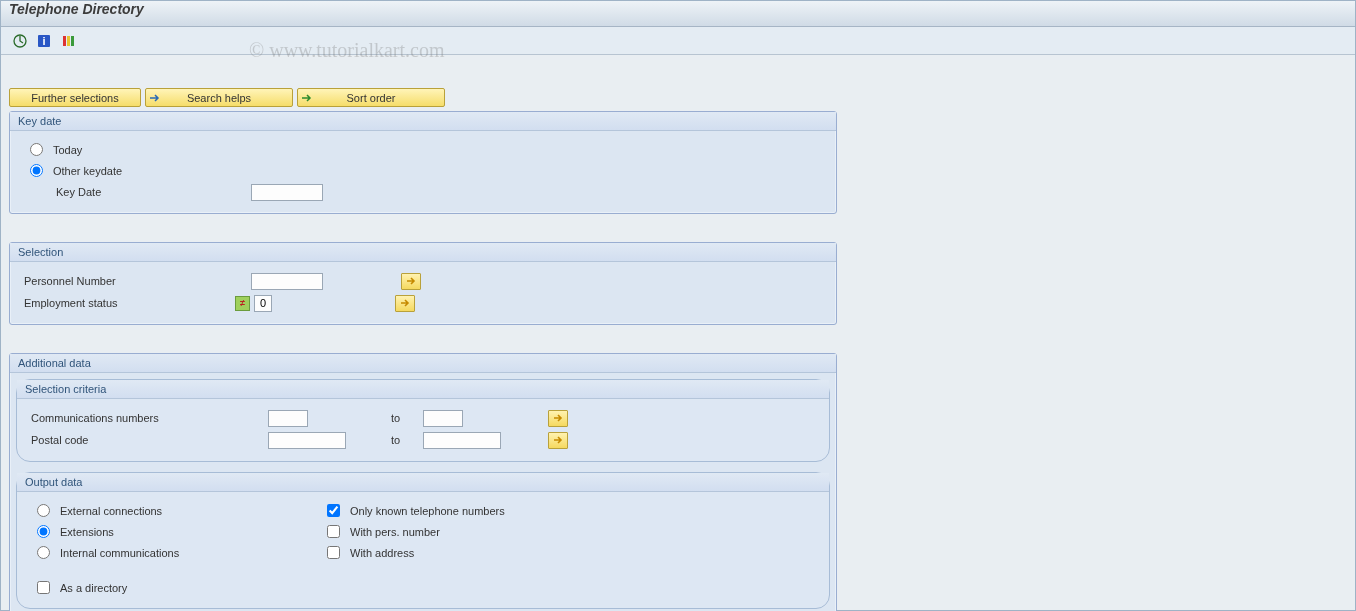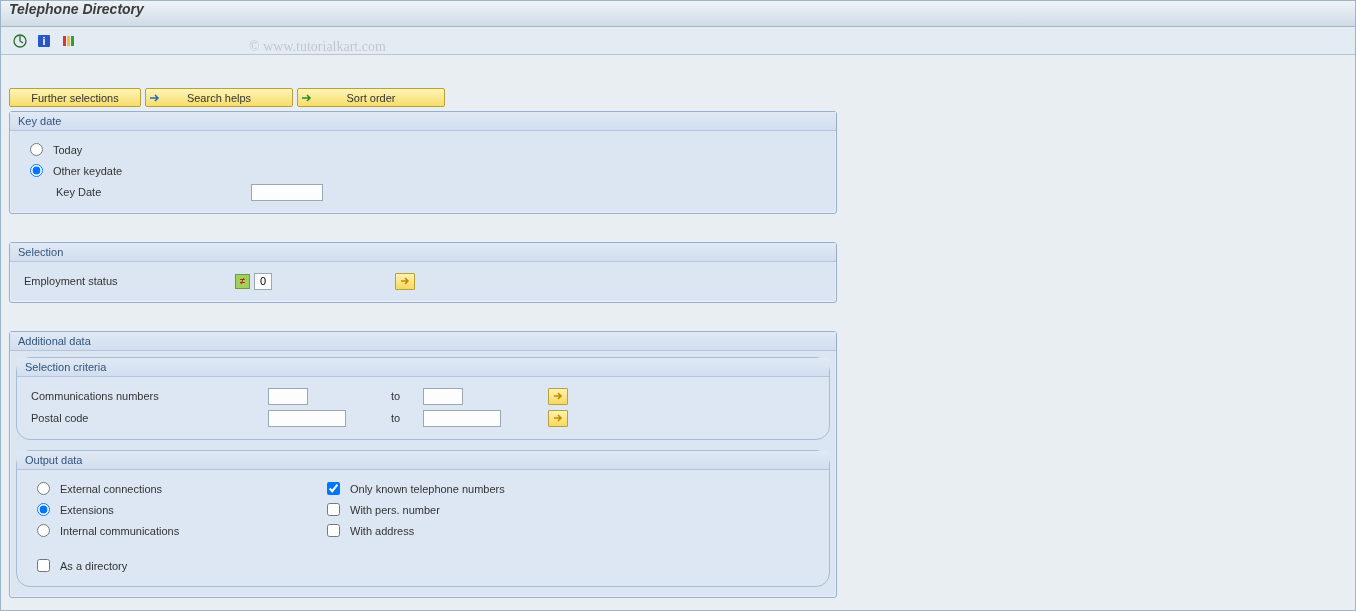--- a/index.html
+++ b/index.html
@@ -39,21 +39,21 @@
   }
   .icon-btn {
     display: inline-flex; align-items: center; justify-content: center;
     width: 18px; height: 18px;
   }
   svg { display: block; }
 
   .watermark {
     position: absolute;
     top: 38px; left: 248px;
-    font-size: 14px;
+    font-size: 20px;
     color: rgba(120,120,120,0.32);
     font-family: Georgia, serif;
     pointer-events: none;
     z-index: 50;
   }
 
   .body-area {
     padding: 8px;
   }
 
@@ -228,20 +228,30 @@
         <div class="row indent">
           <label class="txt">Key Date</label>
           <input type="text" class="fld fld-md" style="">
         </div>
       </div>
     </div>
 
     <div class="panel">
       <div class="panel-title">Selection</div>
       <div class="panel-body">
+        <div class="row">
+          <label class="txt">Personnel Number</label>
+          <input type="text" class="fld fld-md" style="">
+          <span style="width:68px"></span>
+          <span class="multi-btn">
+            <svg width="10" height="10" viewBox="0 0 10 10">
+                <path d="M1 5h6M5 2l3 3-3 3" stroke="#c68a00" stroke-width="1.6" fill="none"></path>
+              </svg>
+          </span>
+        </div>
         <div class="row">
           <label class="txt" style="width:209px">Employment status</label>
           <span class="ne-box">≠</span>
           <input type="text" class="fld fld-tiny" value="0" style="">
           <span style="width:113px"></span>
           <span class="multi-btn">
             <svg width="10" height="10" viewBox="0 0 10 10">
                 <path d="M1 5h6M5 2l3 3-3 3" stroke="#c68a00" stroke-width="1.6" fill="none"></path>
               </svg>
           </span>

